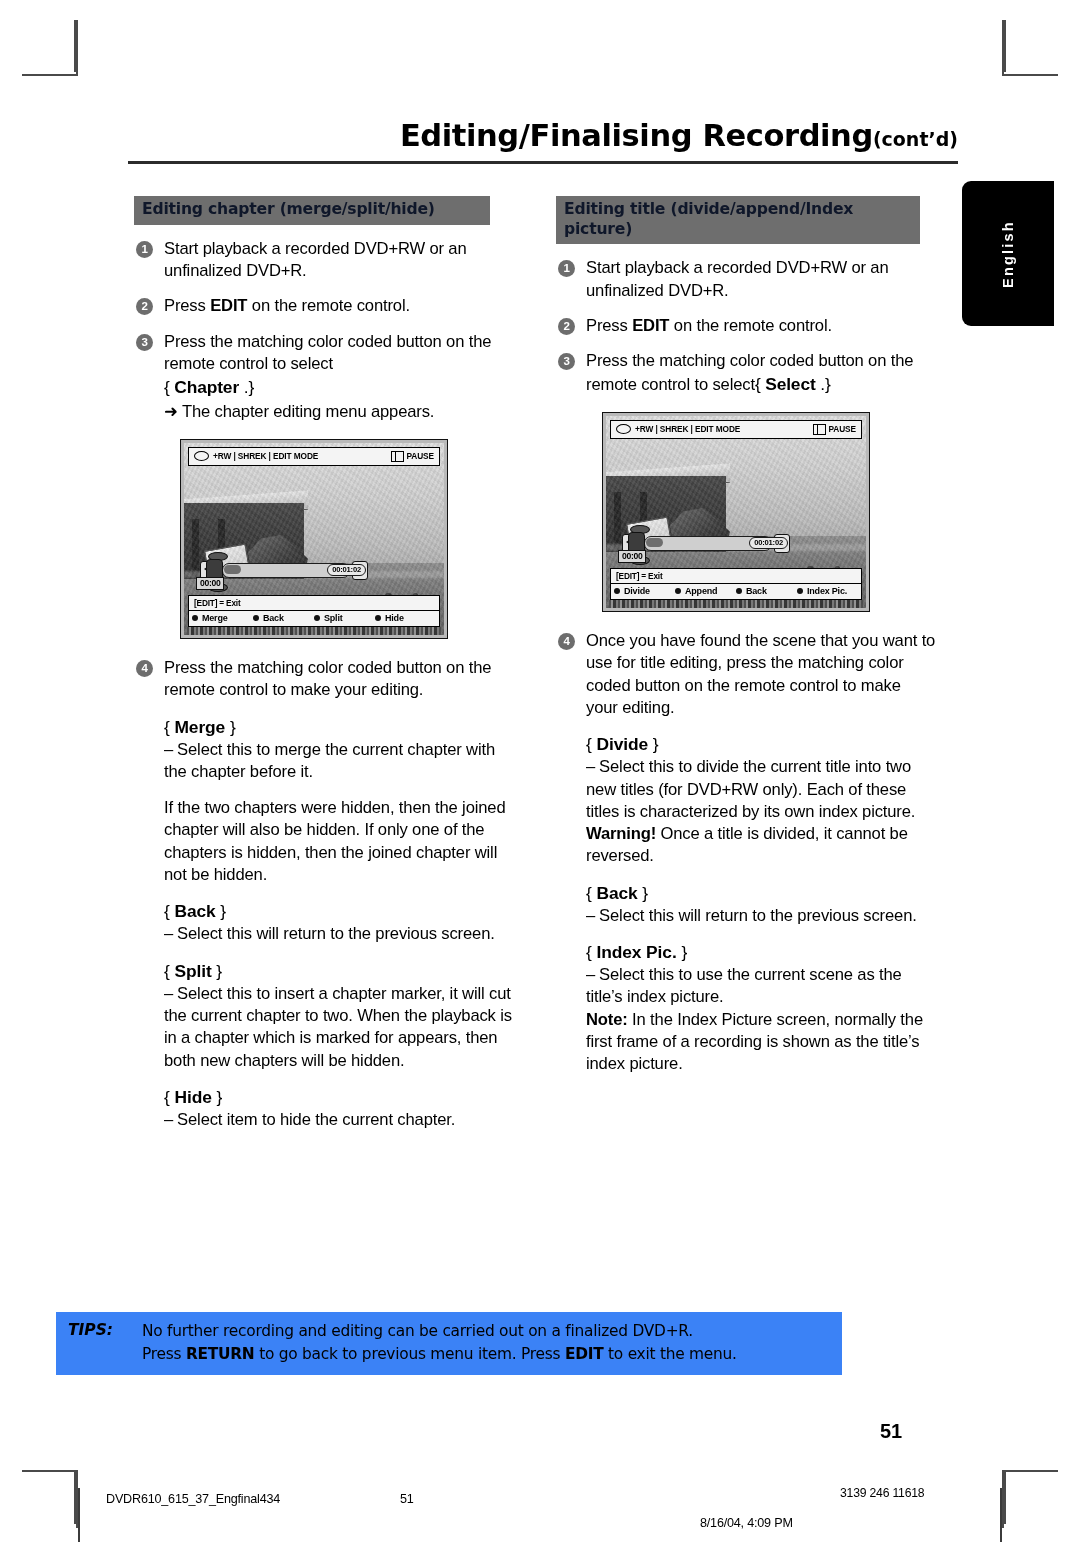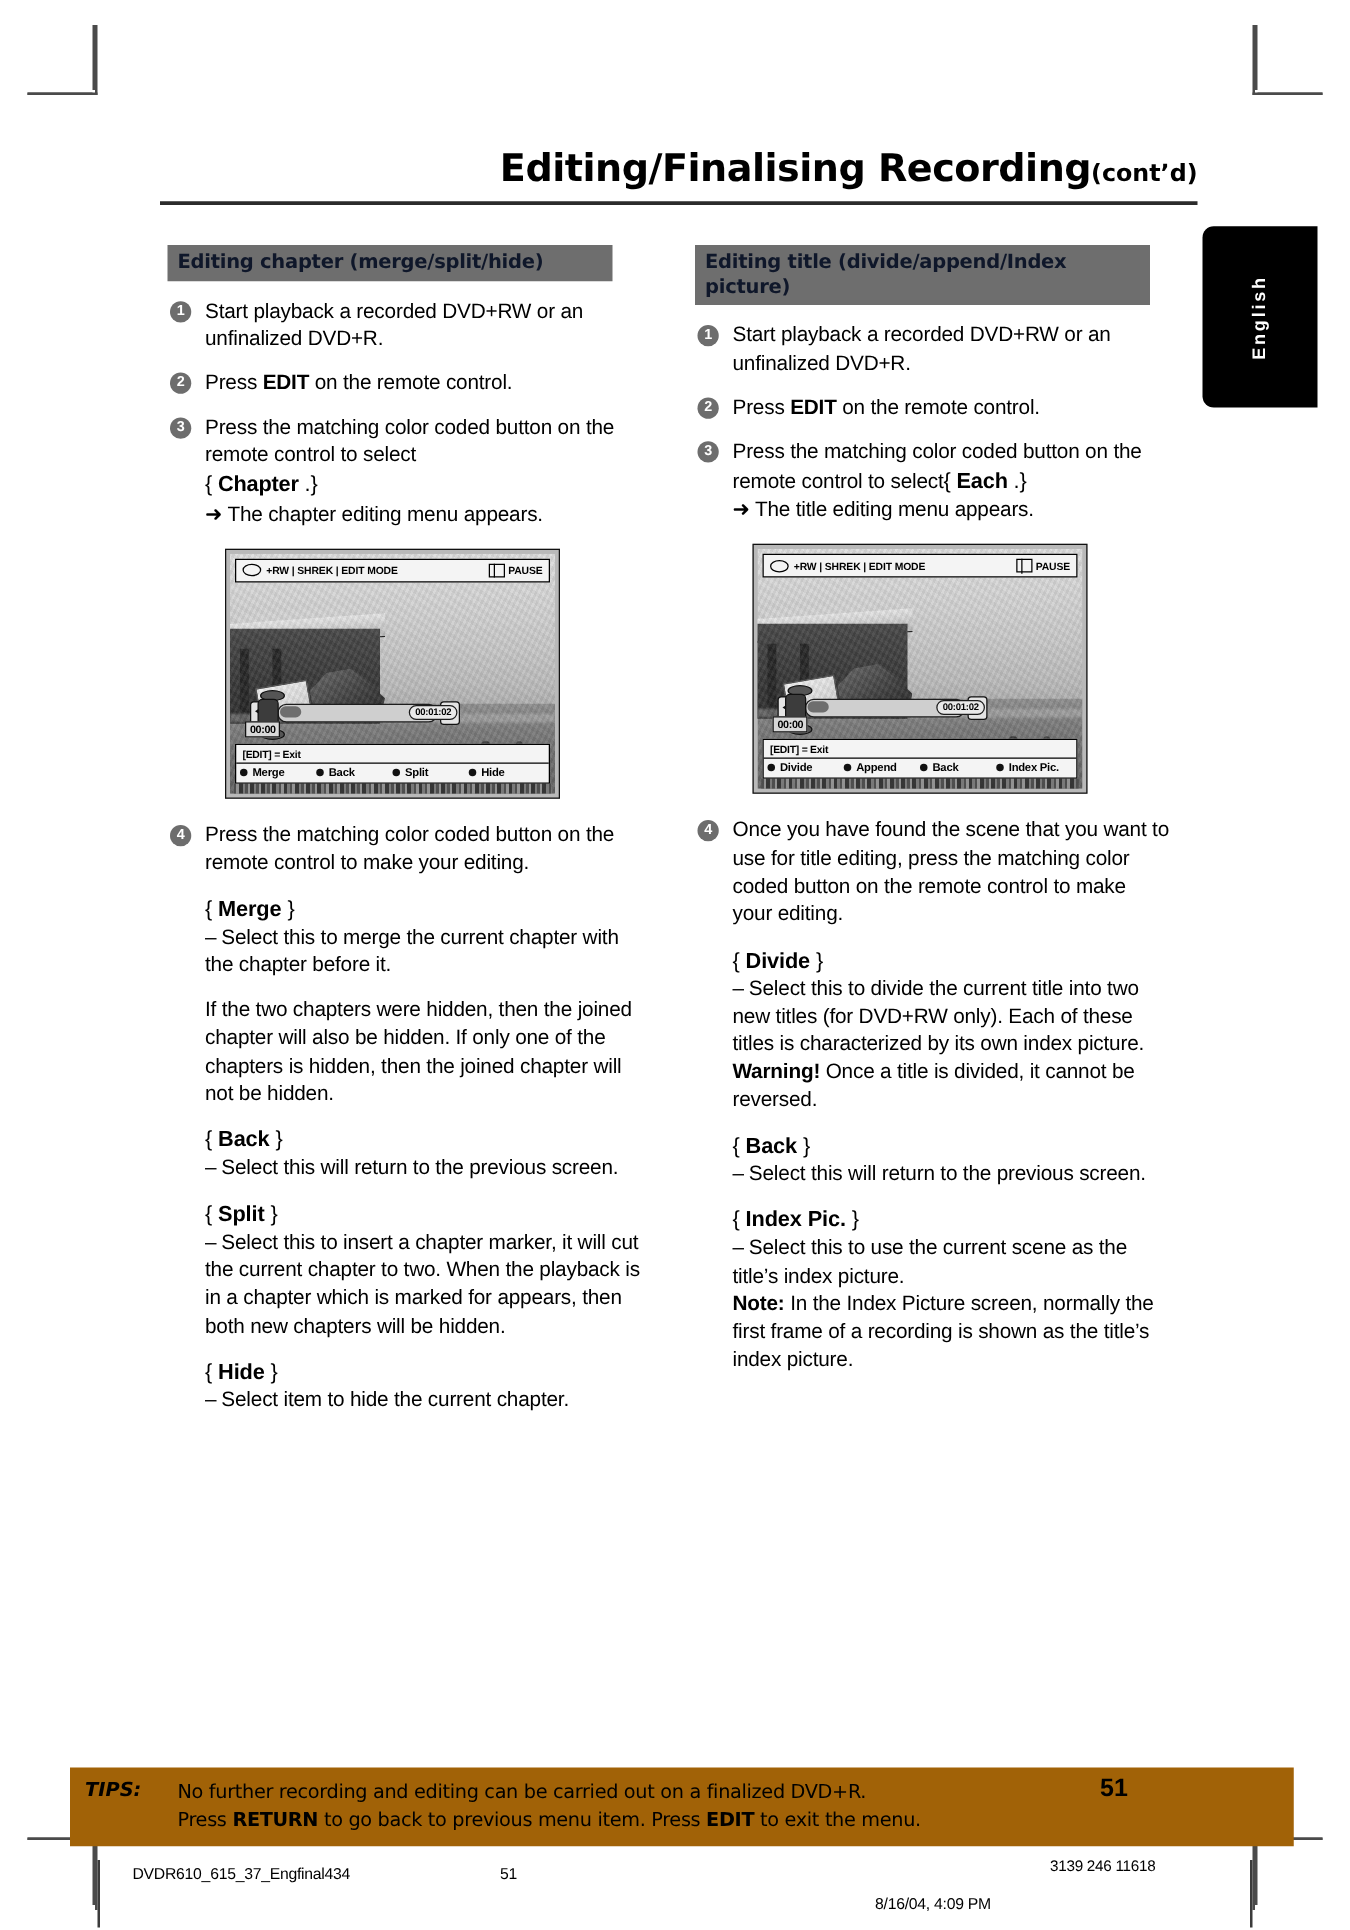--- a/index.html
+++ b/index.html
@@ -330,23 +330,23 @@
   .tv-bottom-noise {
     position: absolute; left: 3px; right: 3px; bottom: 0px; height: 8px;
     background: repeating-linear-gradient(90deg,#4a4a4a 0 2px,#9a9a9a 2px 4px,#2d2d2d 4px 7px,#7c7c7c 7px 9px);
     opacity: .85;
   }
 
   
   .tips {
     position: absolute;
     left: 56px;
-    top: 1414px;
-    width: 979px;
-    background: #a16207;
+    top: 1312px;
+    width: 786px;
+    background: #3b82f6;
     padding: 8px 0 9px 0;
   }
   .tips-inner { display: flex; padding-left: 12px; }
   .tips-label {
     font-style: italic; font-weight: bold; font-size: 15.5px;
     width: 74px; flex: none; padding-top: 1px;
     font-family: "DejaVu Sans", sans-serif;
   }
   .tips-lines { font-size: 15.4px; line-height: 1.48; letter-spacing: -0.25px;
     font-family: "DejaVu Sans", sans-serif; }
@@ -533,22 +533,21 @@
       <span>Start playback a recorded DVD+RW or an unfinalized DVD+R.</span>
     </div>
 
     <div class="step">
       <span class="num">2</span>
       <span>Press </span><b>EDIT</b><span> on the remote control.</span>
     </div>
 
     <div class="step">
       <span class="num">3</span>
-      <span>Press the matching color coded button on the remote control to select</span><span style="font-size:17.4px">{ </span><b style="font-size:17.4px">Each</b><span style="font-size:17.4px"> .}</span>
-      <span class="arrow-line">➜ The title editing menu appears.</span>
+      <span>Press the matching color coded button on the remote control to select</span><span style="font-size:17.4px">{ </span><b style="font-size:17.4px">Select</b><span style="font-size:17.4px"> .}</span>
     </div>
 
     <div class="tv">
       <div class="tv-inner">
         <div class="tv-sky"></div>
         <div class="tv-ground"></div>
         <div class="barn-roof2"></div>
         <div class="barn-roof"></div>
         <div class="barn"></div>
         <div class="barn-post" style="left:8px;"></div>

